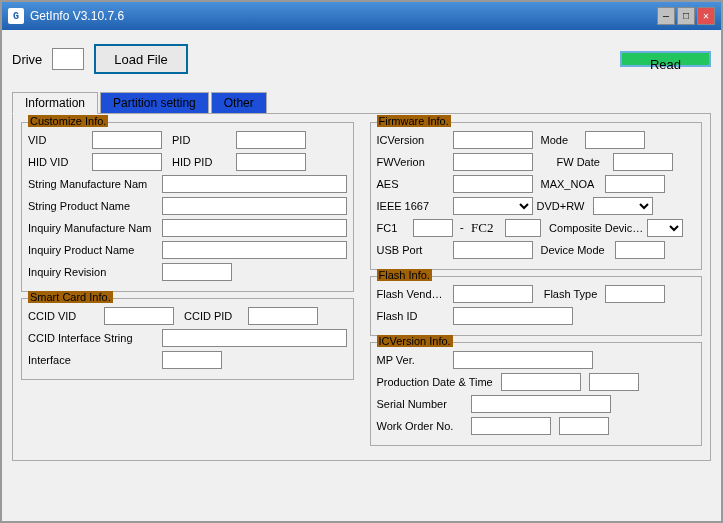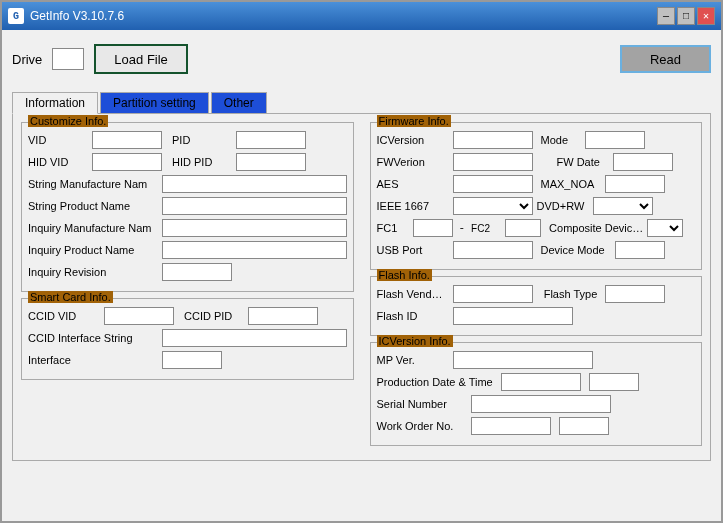--- a/index.html
+++ b/index.html
@@ -89,33 +89,33 @@
     .drive-box {
       width: 32px;
       height: 22px;
       border: 1px solid #888;
       background: white;
     }
     .btn-load {
       padding: 4px 18px;
       font-size: 13px;
       font-family: Arial, sans-serif;
-      border: 2px solid #14532d;
+      border: 2px solid #0369a1;
       background: #e8e8e8;
       cursor: pointer;
       height: 30px;
     }
     .btn-read {
       padding: 4px 28px;
       font-size: 13px;
       font-family: Arial, sans-serif;
       border: 2px solid #6ab0e0;
-      background: #a3a3a3;
+      background: #22c55e;
       cursor: pointer;
-      height: 28px;
+      height: 16px;
       margin-left: auto;
     }
     .tabs {
       display: flex;
       border-bottom: 1px solid #aaa;
     }
     .tab {
       padding: 3px 12px;
       border: 1px solid #aaa;
       border-bottom: none;
@@ -337,21 +337,21 @@
                   <span style="font-size:11px;font-family:Arial;min-width:72px;">IEEE 1667</span>
                   <select class="field-select" style="width:80px;height:18px;font-size:11px;flex:none;"></select>
                   <span style="font-size:11px;font-family:Arial;min-width:52px;margin-left:0;">DVD+RW</span>
                   <select class="field-select" style="width:60px;height:18px;font-size:11px;flex:none;"></select>
                 </div>
 
                 <div class="field-row">
                   <span style="font-size:11px;font-family:Arial;min-width:32px;">FC1</span>
                   <input class="field-input" type="text" style="width: 40px; flex: 0 0 auto;">
                   <span class="dash">-</span>
-                  <span style="font-size:10px;font-family:Liberation Sans, sans-serif;min-width:30px;">FC2</span>
+                  <span style="font-size:13px;font-family:Liberation Serif, serif;min-width:30px;">FC2</span>
                   <input class="field-input" type="text" style="width: 36px; flex: 0 0 auto;">
                   <span style="font-size:11px;font-family:Arial;white-space:nowrap;margin-left:4px;">Composite Devic…</span>
                   <select class="field-select" style="width:36px;height:18px;font-size:11px;flex:none;"></select>
                 </div>
 
                 <div class="field-row">
                   <span style="font-size:11px;font-family:Arial;min-width:72px;">USB Port</span>
                   <input class="field-input" type="text" style="width: 80px; flex: 0 0 auto;">
                   <span style="font-size:11px;font-family:Arial;min-width:70px;margin-left:4px;">Device Mode</span>
                   <input class="field-input" type="text" style="width: 50px; flex: 0 0 auto;">

